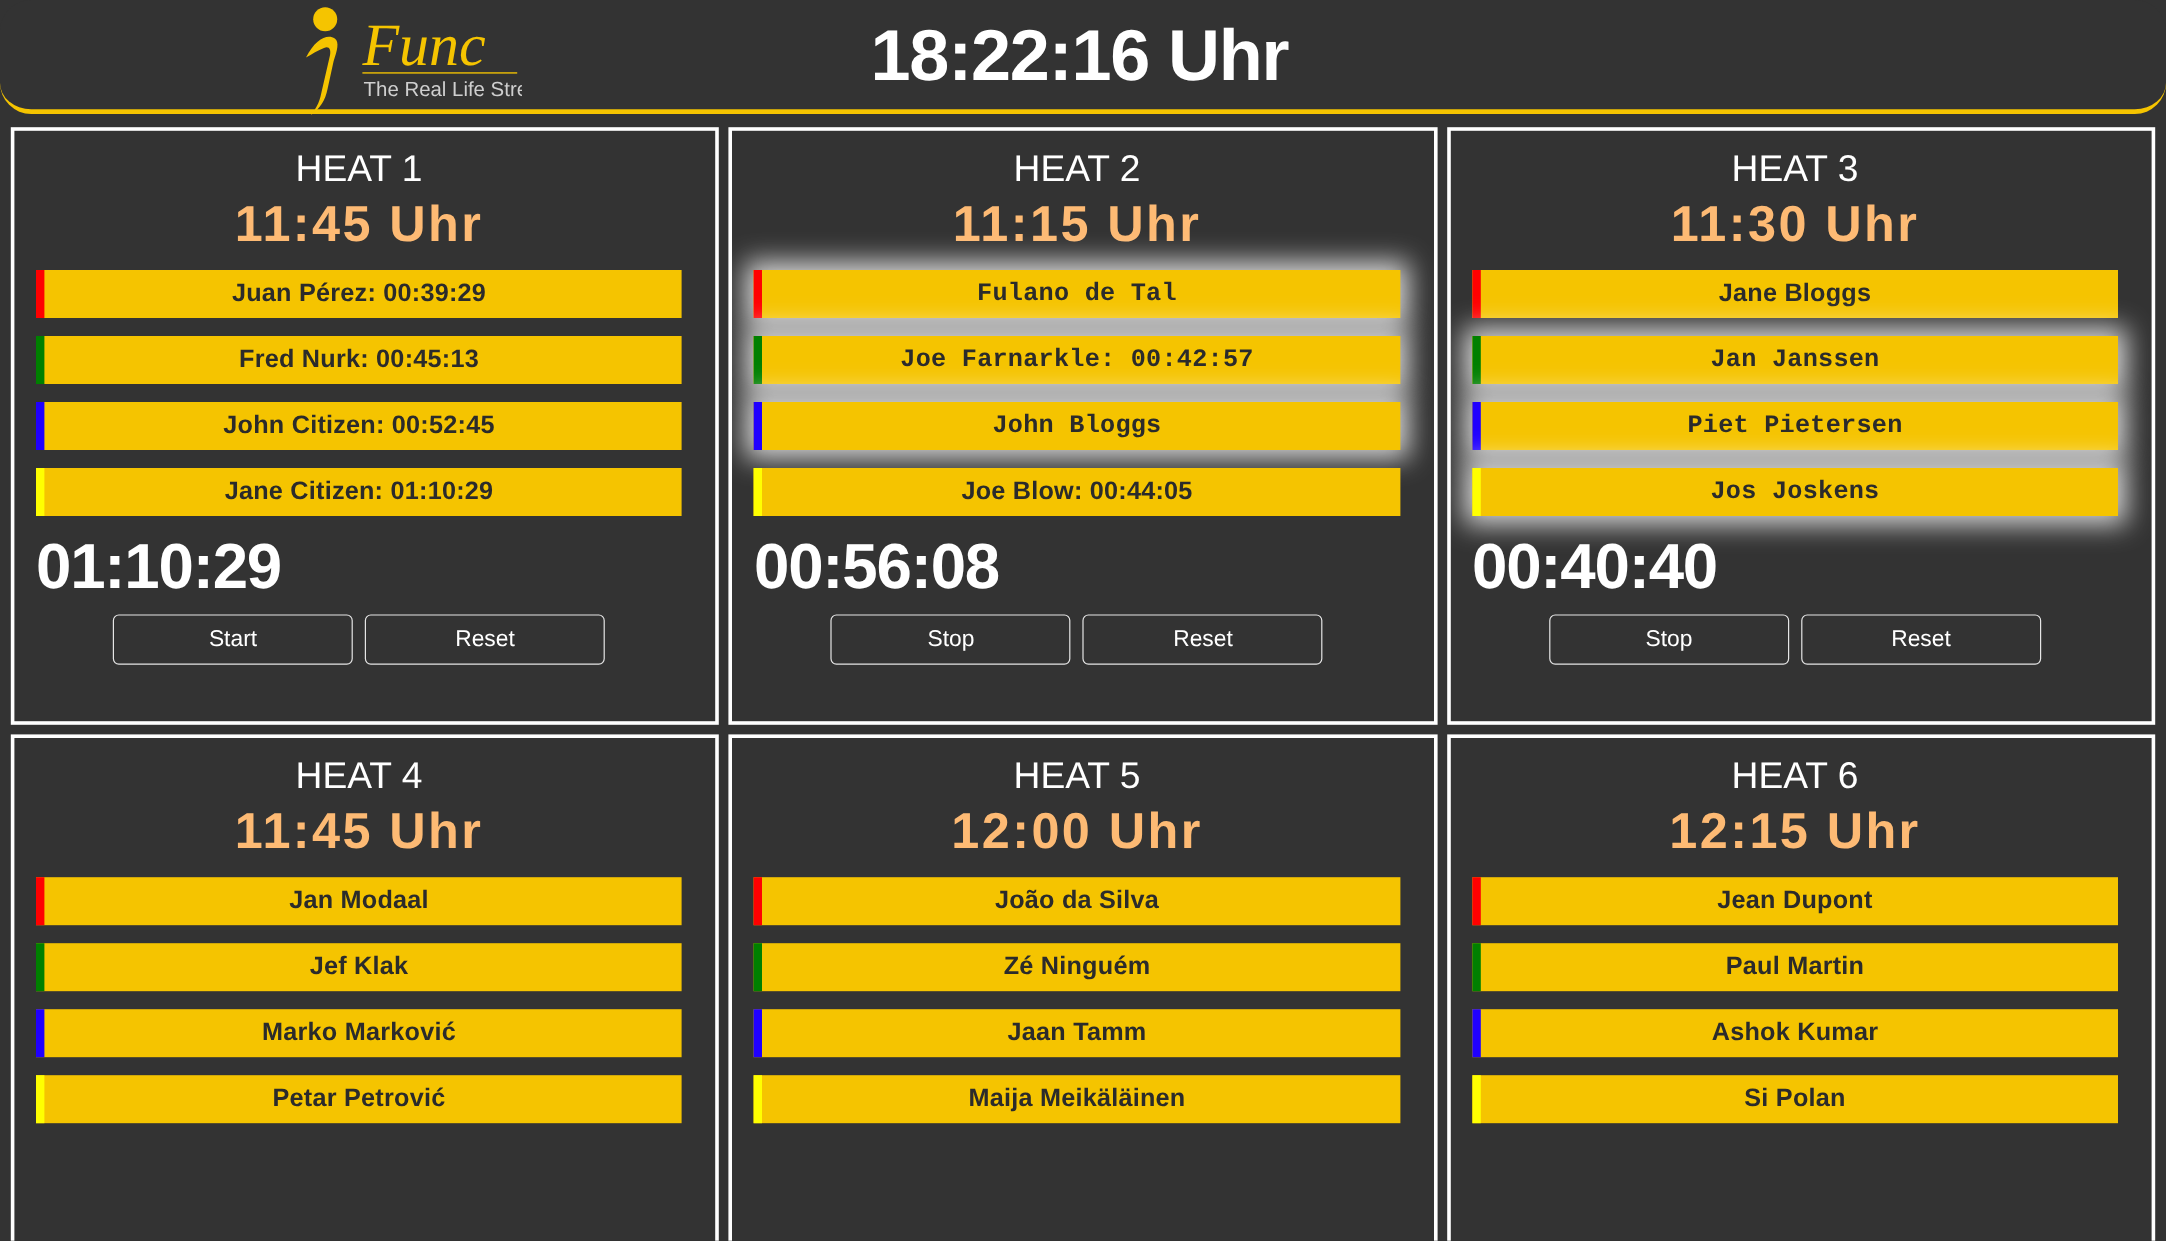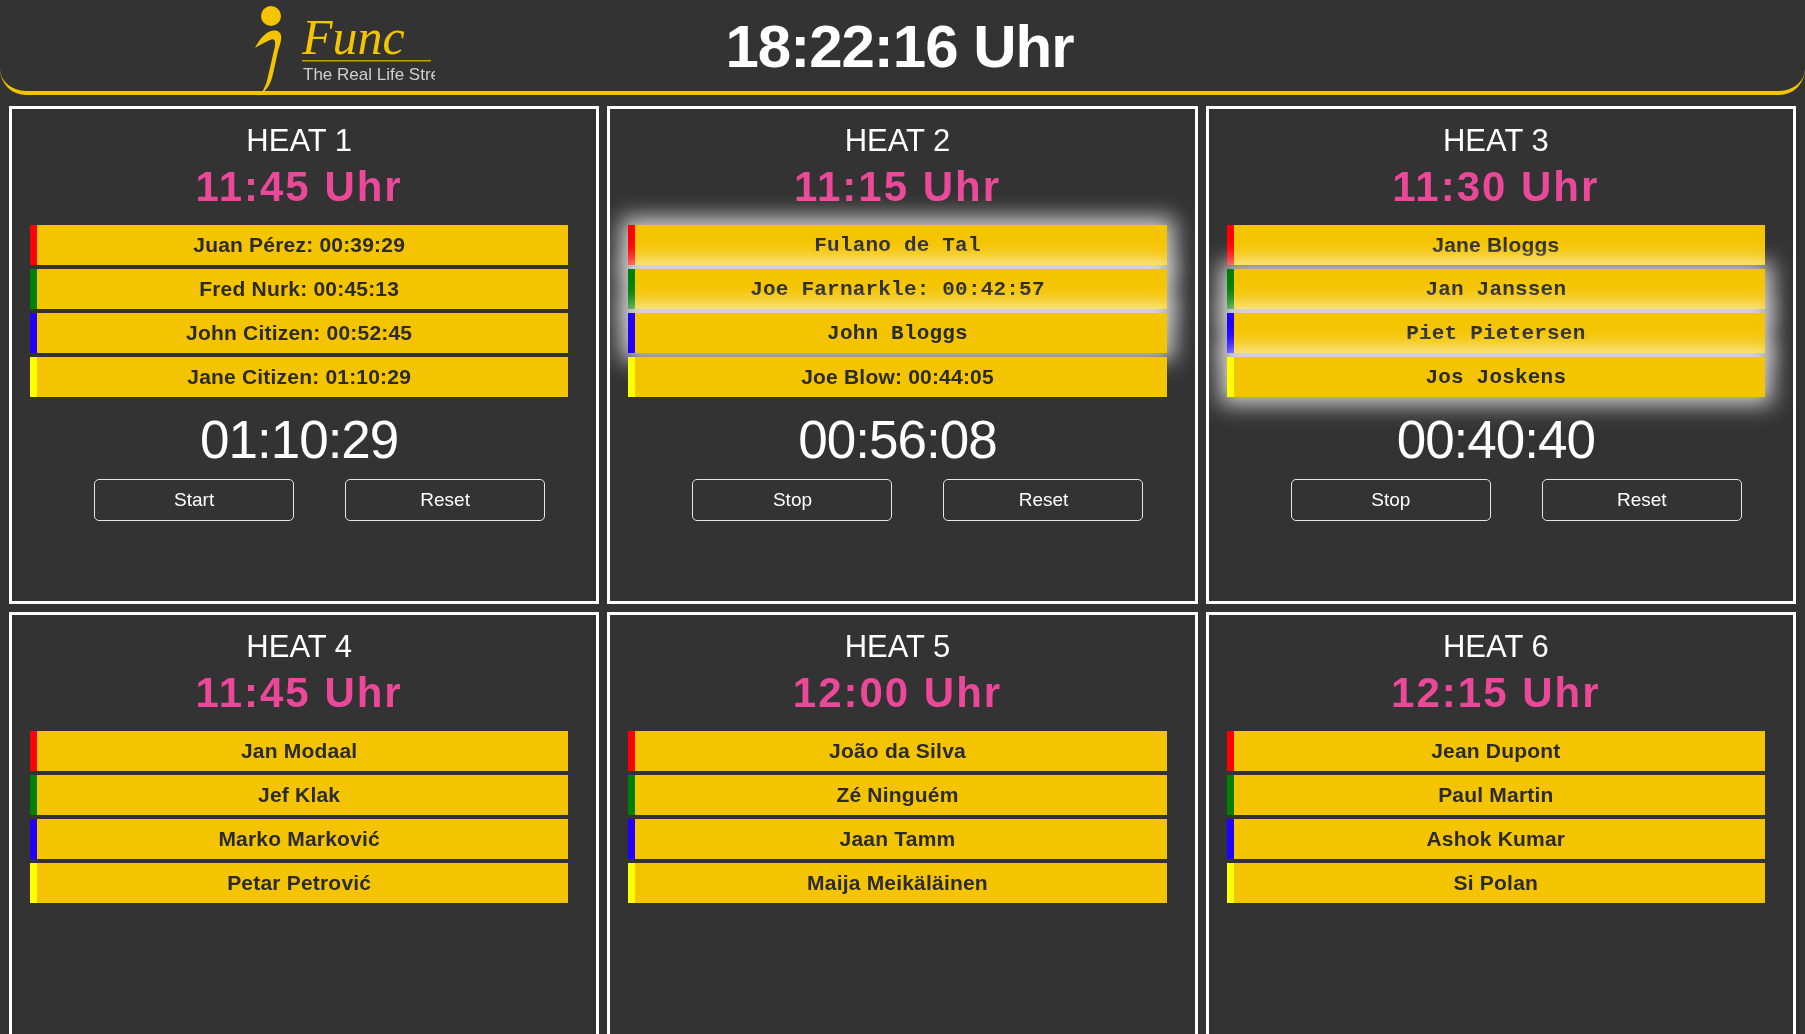--- a/index.html
+++ b/index.html
@@ -67,33 +67,33 @@
     text-align: center;
     color: #ffffff;
     font-size: 31px;
     font-weight: normal;
     line-height: 1.15;
     letter-spacing: 0px;
   }
 
   .heat-time {
     text-align: center;
-    color: #ec4899;
+    color: #fdba74;
     font-size: 42px;
     font-weight: bold;
     letter-spacing: 2px;
     line-height: 1.25;
     margin-top: 2px;
   }
 
   .athlete-list {
     margin-top: 12px;
     display: flex;
     flex-direction: column;
-    gap: 4px;
+    gap: 15px;
   }
 
   .athlete-row {
     position: relative;
     height: 40px;
     background: #f5c400;
     display: flex;
     align-items: center;
     justify-content: center;
     color: #2b2b2b;
@@ -107,24 +107,24 @@
     font-family: Liberation Mono, monospace;
   }
   .athlete-row .lane-marker {
     position: absolute;
     left: 0; top: 0;
     width: 7px;
     height: 100%;
   }
 
   .heat-timer {
-    text-align: center;
+    text-align: left;
     color: #ffffff;
     font-size: 53px;
-    font-weight: normal;
+    font-weight: bold;
     letter-spacing: -1px;
     margin-top: 14px;
     line-height: 1.1;
   }
 
   .heat-controls {
     margin-top: 10px;
     display: flex;
     justify-content: center;
     gap: 10px;
@@ -133,21 +133,20 @@
   .ctrl-btn {
     min-width: 200px;
     height: 42px;
     background: #333333;
     border: 1px solid #e6e6e6;
     border-radius: 5px;
     color: #ffffff;
     font-family: "Liberation Sans", sans-serif;
     font-size: 19px;
     cursor: pointer;
-    margin-left: 41px;
   }
 </style>
 </head>
 <body>
 
 <div class="app-header">
   <div class="brand-logo">
     <svg width="190" height="100" viewBox="0 0 190 100">
       <circle cx="26" cy="14" r="10" fill="#f5c400"></circle>
       <path d="M10 46 C 18 30, 28 26, 34 30 C 38 33, 36 40, 33 49 L 28 72 C 26 82, 22 88, 14 94 C 22 84, 22 78, 24 70 L 30 44 C 31 39, 29 36, 25 38 C 20 40, 15 43, 10 46 Z" fill="#f5c400"></path>

